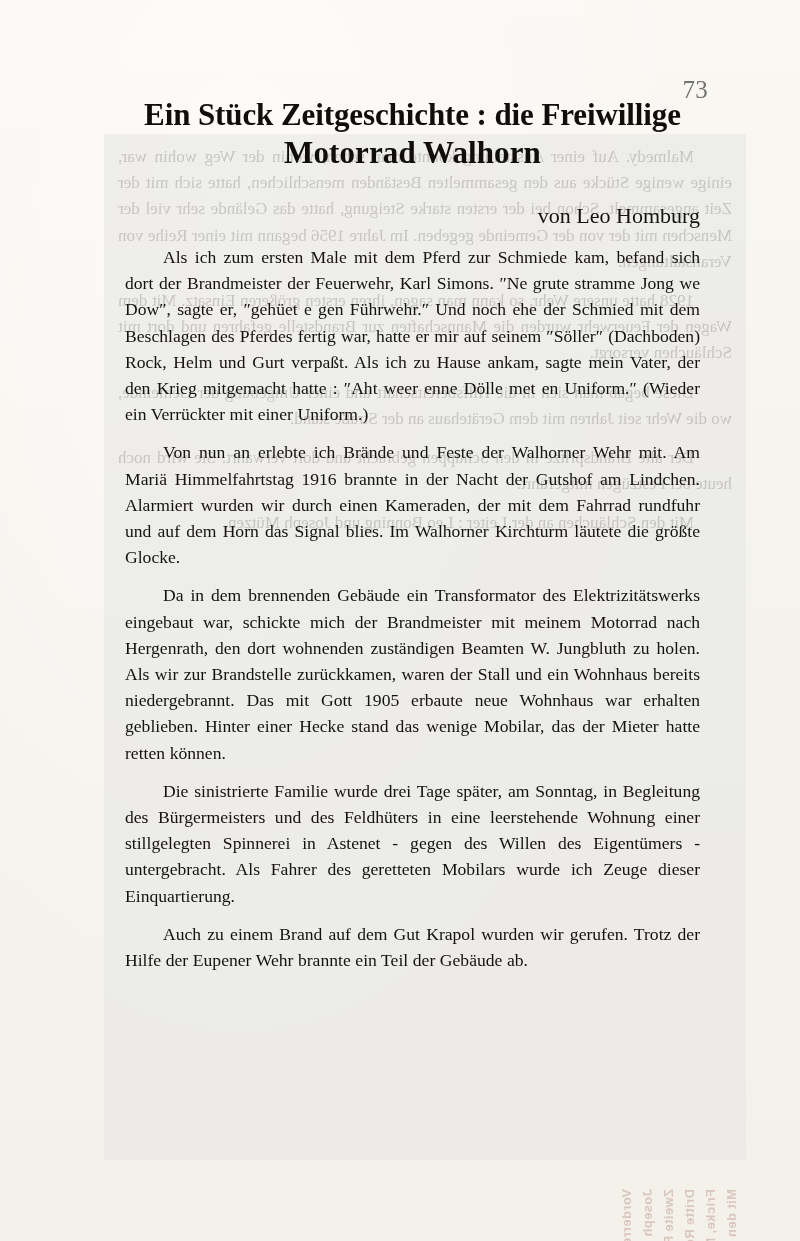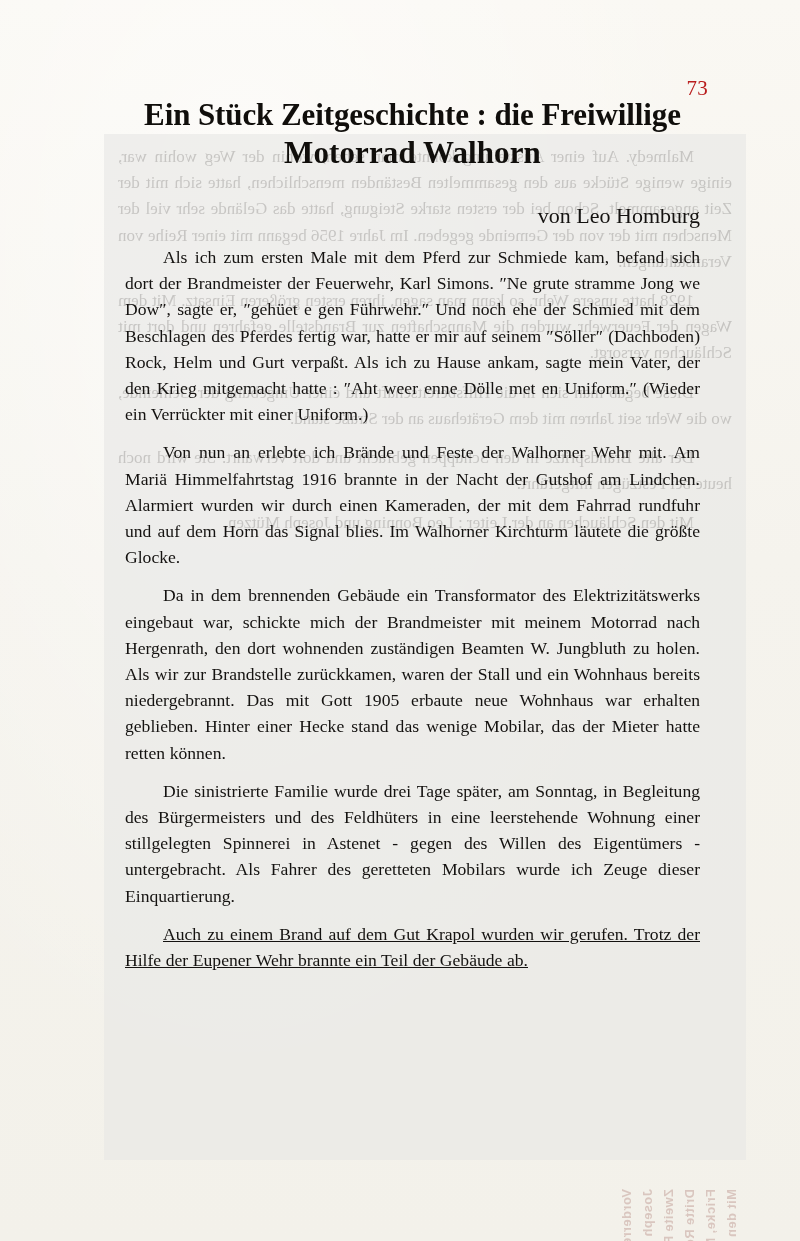--- a/index.html
+++ b/index.html
@@ -88,22 +88,22 @@
     letter-spacing: 0.4px;
     color: #a8736c;
   }
 
   
   .folio {
     position: absolute;
     top: 76px;
     right: 92px;
     font-family: "Liberation Serif", "DejaVu Serif", serif;
-    font-size: 21px;
-    color: #b91c1c;
+    font-size: 25px;
+    color: #737373;
     letter-spacing: 0.3px;
     text-align: right;
   }
 
   
   .content {
     position: absolute;
     left: 125px;
     top: 96px;
     width: 575px;
@@ -143,21 +143,20 @@
     font-size: 17.6px;
     line-height: 26.2px;
     text-align: justify;
     text-indent: 38px;
     color: #141210;
     word-spacing: 0.2px;
     hyphens: none;
   }
   .body-text p:last-child {
     margin-bottom: 0;
-    text-decoration: underline;
   }
 
   
   .content {
     text-rendering: optimizeLegibility;
   }
 </style>
 </head>
 <body>
 

